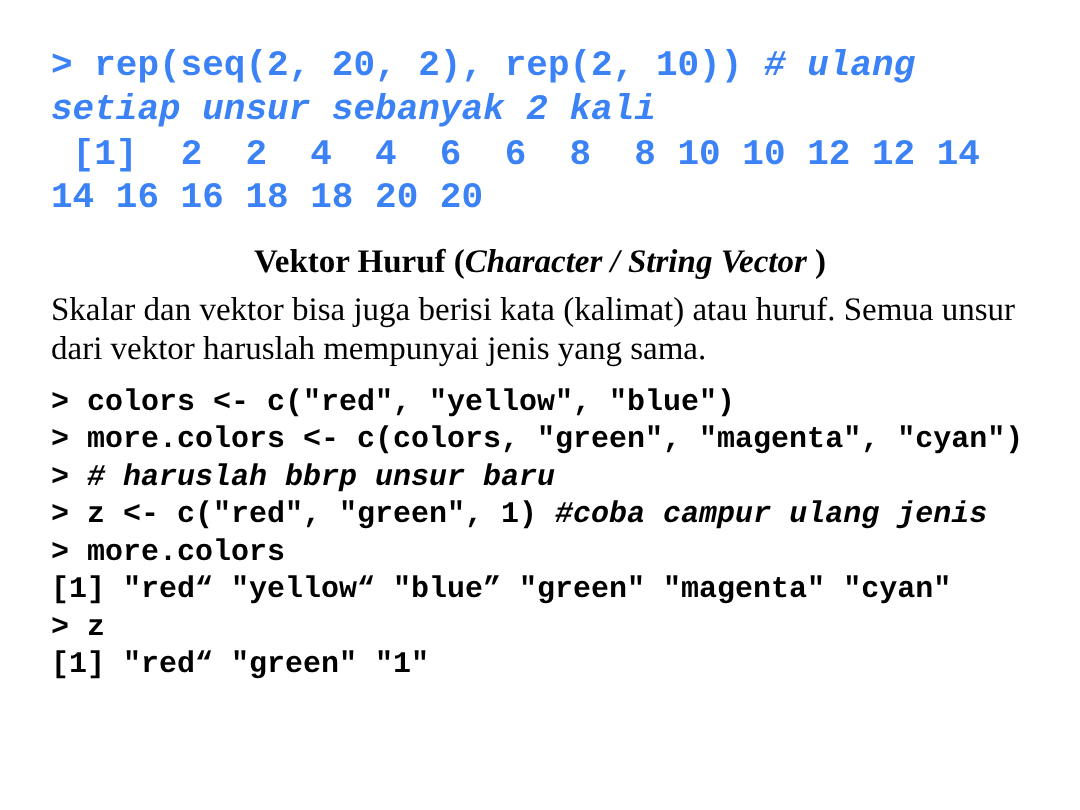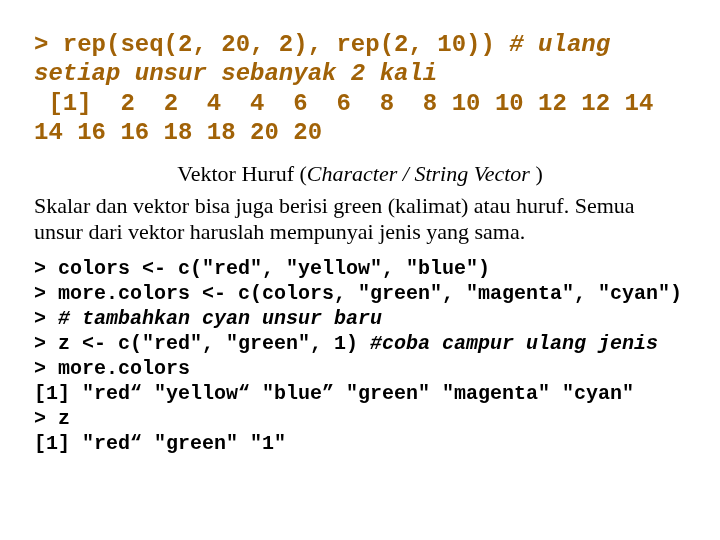--- a/index.html
+++ b/index.html
@@ -12,29 +12,29 @@
     font-family: Arial, Helvetica, sans-serif;
     color: #000;
   }
   .code {
     font-family: "Courier New", Courier, monospace;
     font-weight: bold;
     font-size: 24px;
     line-height: 1.22;
     white-space: pre-wrap;
     word-wrap: break-word;
-    color: #a16207;
+    color: #3b82f6;
   }
   .comment {
     font-style: italic;
     font-weight: bold;
   }
   .heading {
     font-family: "Times New Roman", Times, serif;
-    font-weight: normal;
+    font-weight: bold;
     font-size: 22px;
     text-align: center;
     margin: 14px 0 0 0;
   }
   .italic { font-style: italic; }
   .body-text {
     font-family: "Times New Roman", Times, serif;
     font-size: 22px;
     line-height: 1.2;
     margin: 6px 0 10px 0;
@@ -49,22 +49,22 @@
   }
 </style>
 </head>
 <body>
 
 <div class="code"><span>&gt; rep(seq(2, 20, 2), rep(2, 10)) </span><span class="comment"># ulang setiap unsur sebanyak 2 kali</span>
 <span> [1]  2  2  4  4  6  6  8  8 10 10 12 12 14 14 16 16 18 18 20 20</span></div>
 
 <div class="heading"><span>Vektor Huruf (</span><span class="italic">Character  / String Vector </span><span>)</span></div>
 
-<div class="body-text">Skalar dan vektor bisa  juga berisi green (kalimat) atau huruf. Semua unsur dari vektor haruslah mempunyai jenis yang sama.</div>
+<div class="body-text">Skalar dan vektor bisa  juga berisi kata (kalimat) atau huruf. Semua unsur dari vektor haruslah mempunyai jenis yang sama.</div>
 
 <div class="code2"><span>&gt; colors &lt;- c("red", "yellow", "blue")</span>
 <span>&gt; more.colors &lt;- c(colors, "green", "magenta", "cyan")</span>
-<span>&gt; </span><span class="comment"># tambahkan cyan unsur baru</span>
+<span>&gt; </span><span class="comment"># haruslah bbrp unsur baru</span>
 <span>&gt; z &lt;- c("red", "green", 1) </span><span class="comment">#coba campur ulang jenis</span>
 <span>&gt; more.colors</span>
 <span>[1] "red“ "yellow“ "blue” "green" "magenta" "cyan"</span>
 <span>&gt; z</span>
 <span>[1] "red“ "green" "1"</span></div>
 
 </body></html>

